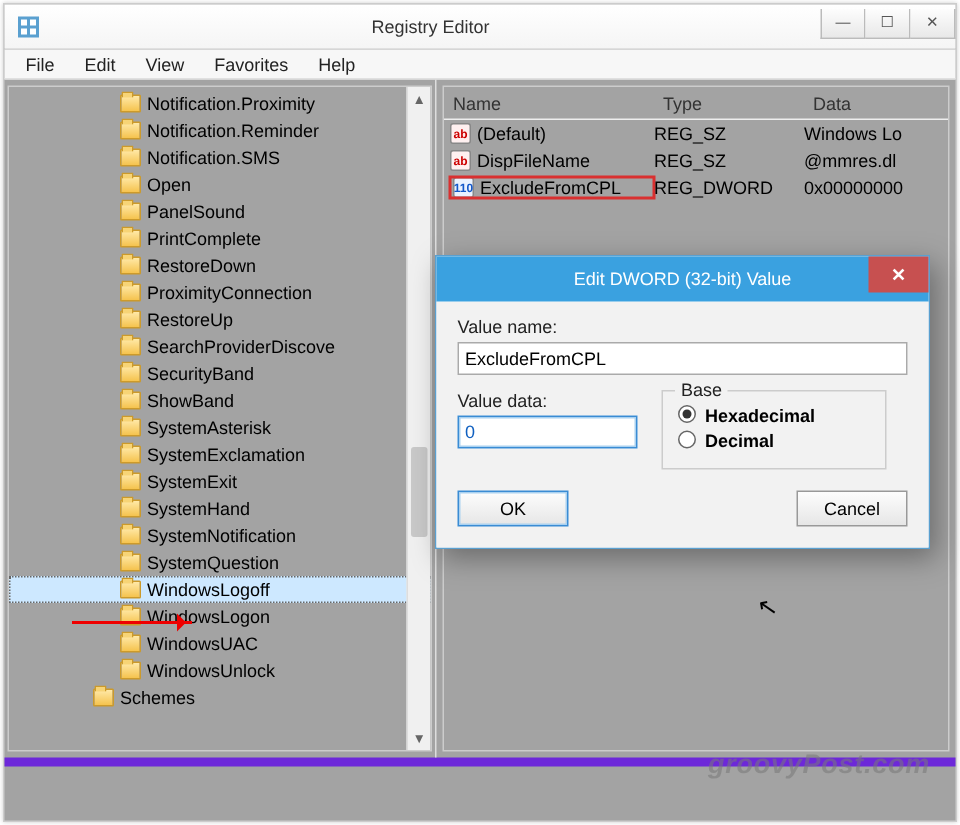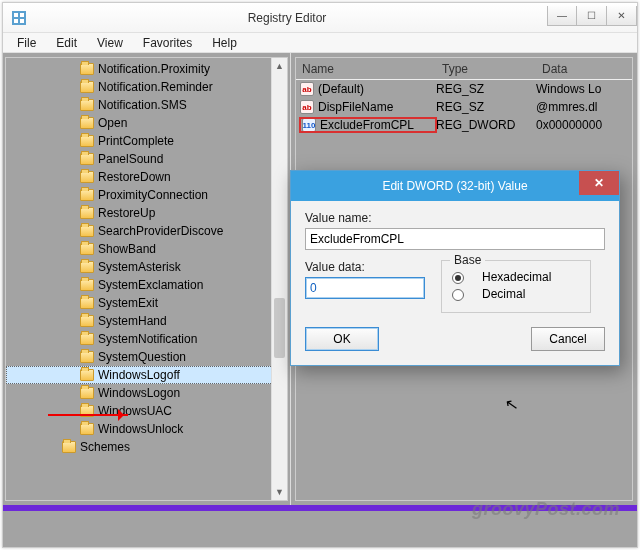--- a/index.html
+++ b/index.html
@@ -214,21 +214,21 @@
     border: 1px solid #ccc;
     padding: 6px 10px 8px;
     position:relative;
     background:#f2f2f2;
   }
   .groupbox .legend {
     position:absolute; top:-8px; left:8px;
     background:#f2f2f2; padding:0 4px;
     color:#222;
   }
-  .radio-row { display:flex; align-items:flex-end; gap:18px; margin:3px 0;}
+  .radio-row { display:flex; align-items:flex-start; gap:6px; margin:3px 0;font-weight:bold;}
   .radio {
     width:12px; height:12px; border-radius:50%;
     border:1px solid #666; background:#fff;
     display:flex; align-items:center; justify-content:center;
   }
   .radio.checked::after { content:""; width:6px; height:6px; background:#333; border-radius:50%;}
   .dlg-buttons {
     display:flex; justify-content:space-between; gap:10px; margin-top:14px;
   }
   .btn {
@@ -305,41 +305,45 @@
             <div class="tree-item">
               <div class="folder-icon"></div>
               <span>Notification.SMS</span>
             </div>
             <div class="tree-item">
               <div class="folder-icon"></div>
               <span>Open</span>
             </div>
             <div class="tree-item">
               <div class="folder-icon"></div>
+              <span>PanelSound</span>
+            </div>
+            <div class="tree-item">
+              <div class="folder-icon"></div>
               <span>PrintComplete</span>
             </div>
             <div class="tree-item">
               <div class="folder-icon"></div>
-              <span>PanelSound</span>
-            </div>
-            <div class="tree-item">
-              <div class="folder-icon"></div>
               <span>RestoreDown</span>
             </div>
             <div class="tree-item">
               <div class="folder-icon"></div>
               <span>ProximityConnection</span>
             </div>
             <div class="tree-item">
               <div class="folder-icon"></div>
               <span>RestoreUp</span>
             </div>
             <div class="tree-item">
               <div class="folder-icon"></div>
               <span>SearchProviderDiscove</span>
+            </div>
+            <div class="tree-item">
+              <div class="folder-icon"></div>
+              <span>SecurityBand</span>
             </div>
             <div class="tree-item">
               <div class="folder-icon"></div>
               <span>ShowBand</span>
             </div>
             <div class="tree-item">
               <div class="folder-icon"></div>
               <span>SystemAsterisk</span>
             </div>
             <div class="tree-item">

